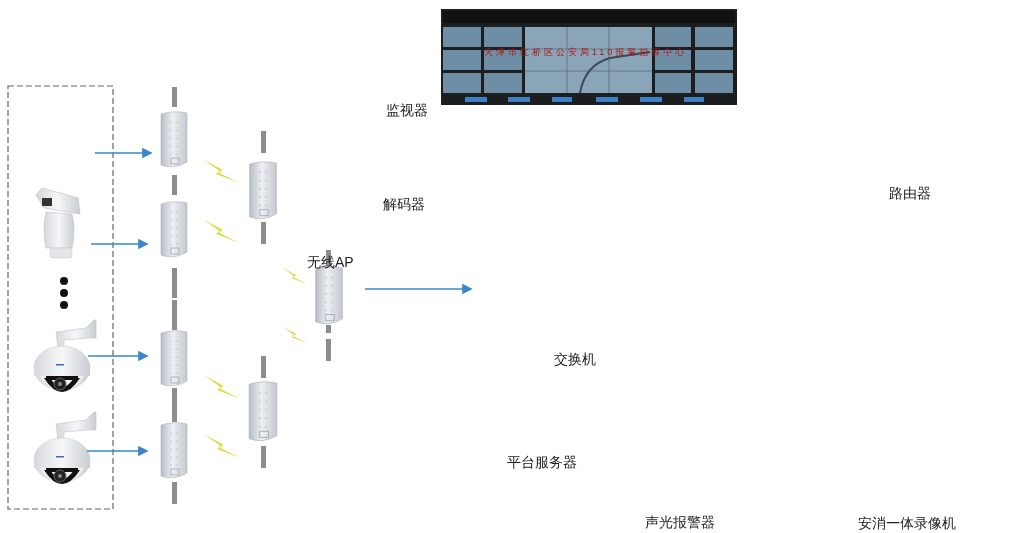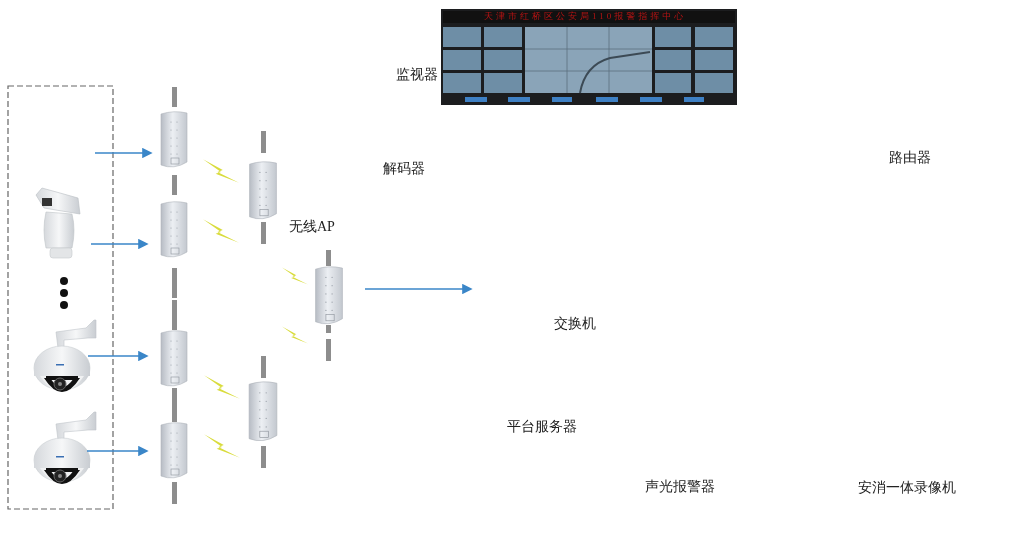--- a/index.html
+++ b/index.html
@@ -1,18 +1,18 @@
 <!DOCTYPE html>
 <html><head>
 <meta charset="utf-8">
 <style>
   html,body{margin:0;padding:0;background:#fff;}
   body{width:1013px;height:533px;position:relative;overflow:hidden;font-family:"DejaVu Sans",sans-serif;}
   svg{position:absolute;left:0;top:0;}
-  .lbl{position:absolute;font-size:14px;color:#222;white-space:nowrap;font-family:Liberation Serif, serif;}
+  .lbl{position:absolute;font-size:14px;color:#222;white-space:nowrap;font-family:Liberation Sans, sans-serif;margin-top:36px;}
 </style>
 </head>
 <body>
 
 
 
 <svg width="1013" height="533" viewBox="0 0 1013 533">
   <defs>
     <linearGradient id="bridgeGrad" x1="0" x2="1" y1="0" y2="0">
       <stop offset="0" stop-color="#b7bcc4"></stop>
@@ -302,23 +302,23 @@
   <use href="#nvr" x="843" y="377" width="150" height="50">
   <g fill="#111">
     <circle cx="921" cy="317" r="4"><circle cx="921" cy="329" r="4"><circle cx="921" cy="341" r="4">
   </circle></circle></circle></g>
 
 
 
 <div class="lbl" style="left:484px;top:10px;font-size:9px;letter-spacing:3px;color:#b31313;">天津市红桥区公安局110报警指挥中心</div>
 
 
-<div class="lbl" style="left:396px;top:66px;text-align:right;">监视器</div>
+<div class="lbl" style="left:386px;top:66px;text-align:right;">监视器</div>
 <div class="lbl" style="left:383px;top:160px;">解码器</div>
-<div class="lbl" style="left:289px;top:218px;">无线AP</div>
+<div class="lbl" style="left:307px;top:218px;">无线AP</div>
 <div class="lbl" style="left:554px;top:315px;">交换机</div>
 <div class="lbl" style="left:507px;top:418px;">平台服务器</div>
 <div class="lbl" style="left:645px;top:478px;">声光报警器</div>
 <div class="lbl" style="left:889px;top:149px;text-align:right;">路由器</div>
 <div class="lbl" style="left:858px;top:479px;">安消一体录像机</div>
 
 
 
 
 </use></use></rect></line></use></use></use></rect></body></html>

